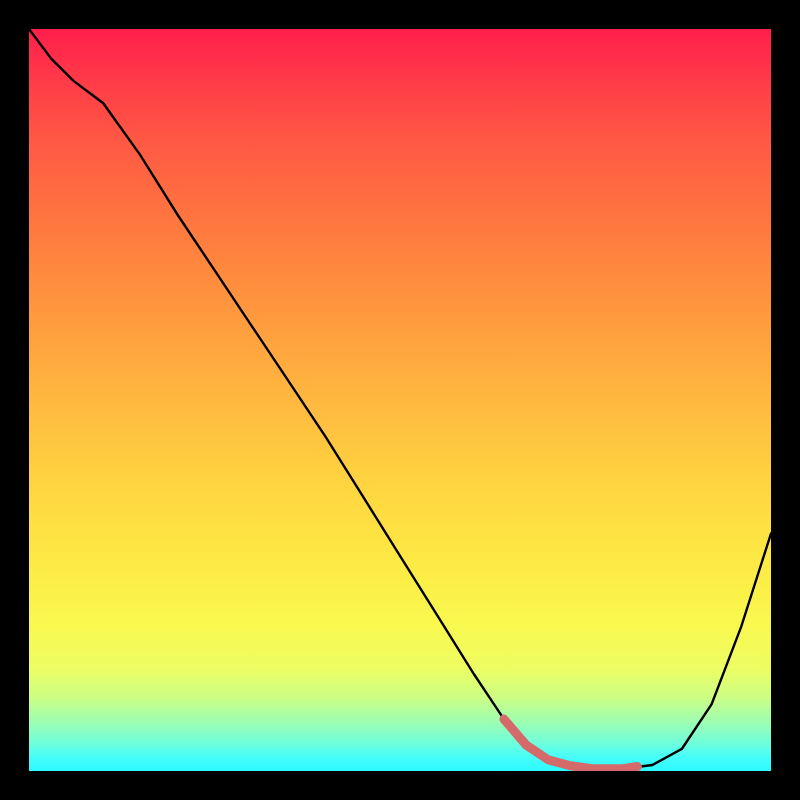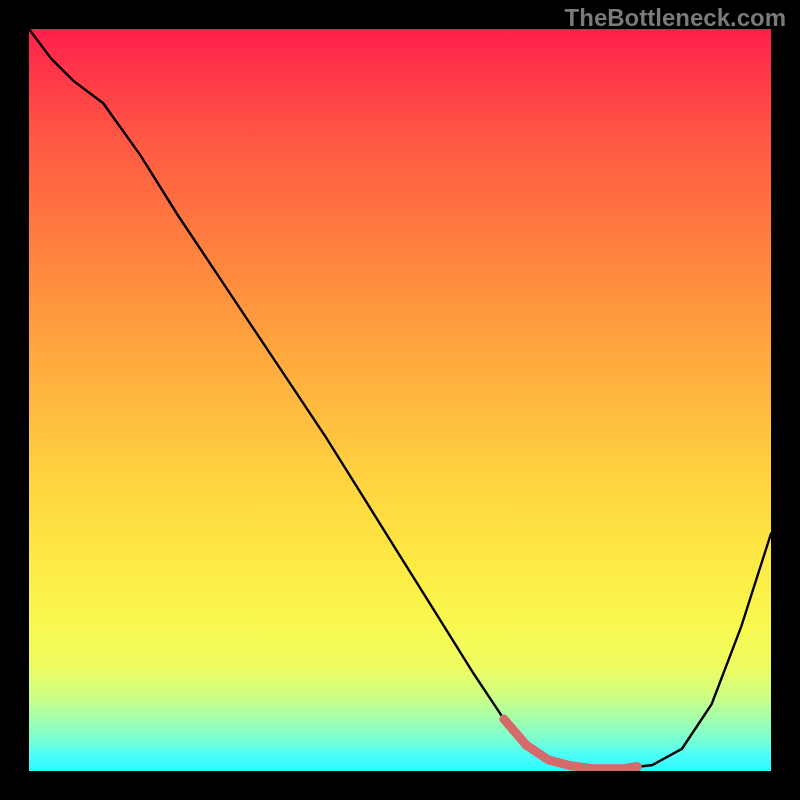--- a/index.html
+++ b/index.html
@@ -50,21 +50,20 @@
     );
   }
   svg.curves {
     position: absolute;
     inset: 0;
   }
 </style>
 </head>
 <body>
 <div class="container">
-  <div class="watermark">TheBottleneck.com</div>
 
   <div class="plot-area">
     <div class="gradient-bg"></div>
     <svg class="curves" viewBox="0 0 742 742" preserveAspectRatio="none">
 
       <path id="main-curve" fill="none" stroke="#000000" stroke-width="2.4" stroke-linecap="round" d="M0.00 0.00 L22.26 29.68 L44.52 51.94 L74.20 74.20 L111.30 126.14 L148.40 185.50 L185.50 241.15 L222.60 296.80 L259.70 352.45 L296.80 408.10 L333.90 467.46 L371.00 526.82 L408.10 586.18 L445.20 645.54 L474.88 690.06 L497.14 716.03 L519.40 730.87 L541.66 736.81 L563.92 739.77 L593.60 739.77 L623.28 736.06 L652.96 719.74 L682.64 675.22 L712.32 597.31 L742.00 504.56"></path>
 
       <path id="valley-segment" fill="none" stroke="#d46a6a" stroke-width="9" stroke-linecap="round" d="M474.88 690.06 L497.14 716.03 L519.40 730.87 L541.66 736.81 L563.92 739.77 L593.60 739.77 L608.44 737.55"></path>
     </svg>
   </div>

